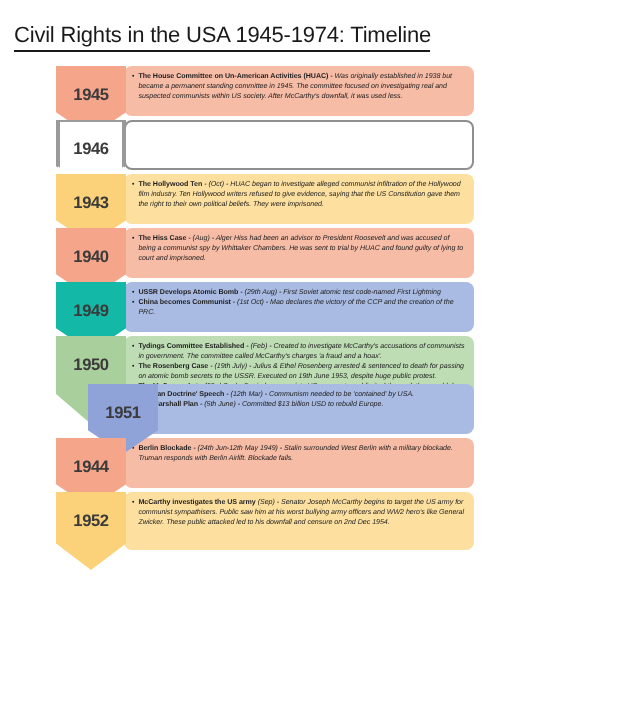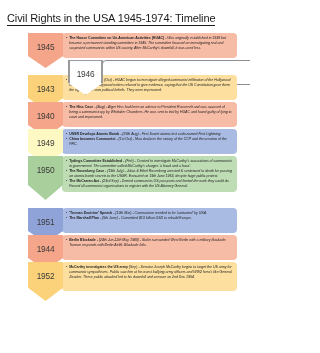--- a/index.html
+++ b/index.html
@@ -57,20 +57,21 @@
     -webkit-clip-path: polygon(0% 0%, 100% 0%, 100% 66%, 50% 100%, 0% 66%);
     z-index: 2;
   }
 
   .chevron-label {
     font-size: 8.3px;
     color: #3a3a3a;
     padding-top: 9px;
     letter-spacing: -0.2px;
     white-space: nowrap;
+    font-weight: bold;
   }
 
   .chevron.empty {
     background: #ffffff;
     border-left: 0.6px solid #999;
     border-right: 0.6px solid #999;
   }
   .chevron.empty::after {
     content: "";
     position: absolute;
@@ -135,21 +136,21 @@
 
   <div id="timeline">
       <div class="tl-row" style="height: 27px;">
         <div class="chevron" style="height: 35px; background: rgb(244, 165, 138);">
           <div class="chevron-label">1945</div>
         </div>
         <div class="card" style="min-height: 25px; background: rgb(247, 188, 166);">
           <div class="bullet"><span class="b-head">The House Committee on Un-American Activities (HUAC)</span><span class="b-body"> - Was originally established in 1938 but became a permanent standing committee in 1945. The committee focused on investigating real and suspected communists within US society. After McCarthy's downfall, it was used less.</span></div>
         </div>
       </div>
-      <div class="tl-row" style="height: 15px; margin-left: 40px;">
+      <div class="tl-row" style="height: 27px;">
         <div class="chevron empty" style="height: 35px;">
           <div class="chevron-label">1946</div>
         </div>
         <div class="card empty-card" style="min-height: 25px;"></div>
       </div>
       <div class="tl-row" style="height: 27px;">
         <div class="chevron" style="height: 35px; background: rgb(251, 210, 122);">
           <div class="chevron-label">1943</div>
         </div>
         <div class="card" style="min-height: 25px; background: rgb(253, 224, 160);">
@@ -158,40 +159,40 @@
       </div>
       <div class="tl-row" style="height: 27px;">
         <div class="chevron" style="height: 35px; background: rgb(244, 165, 138);">
           <div class="chevron-label">1940</div>
         </div>
         <div class="card" style="min-height: 25px; background: rgb(247, 188, 166);">
           <div class="bullet"><span class="b-head">The Hiss Case</span><span class="b-body"> - (Aug) - Alger Hiss had been an advisor to President Roosevelt and was accused of being a communist spy by Whittaker Chambers. He was sent to trial by HUAC and found guilty of lying to court and imprisoned.</span></div>
         </div>
       </div>
       <div class="tl-row" style="height: 27px;">
-        <div class="chevron" style="height: 35px; background: #fef9c3;">
+        <div class="chevron" style="height: 35px; background: #14b8a6;">
           <div class="chevron-label">1949</div>
         </div>
         <div class="card" style="min-height: 25px; background: rgb(169, 187, 226);">
           <div class="bullet"><span class="b-head">USSR Develops Atomic Bomb</span><span class="b-body"> - (29th Aug) - First Soviet atomic test code-named First Lightning</span></div>
           <div class="bullet"><span class="b-head">China becomes Communist</span><span class="b-body"> - (1st Oct) - Mao declares the victory of the CCP and the creation of the PRC.</span></div>
         </div>
       </div>
-      <div class="tl-row" style="height: 52px;">
+      <div class="tl-row" style="height: 24px;">
         <div class="chevron" style="height: 44px; background: rgb(169, 207, 156);">
           <div class="chevron-label">1950</div>
         </div>
         <div class="card" style="min-height: 34px; background: rgb(191, 221, 180);">
           <div class="bullet"><span class="b-head">Tydings Committee Established</span><span class="b-body"> - (Feb) - Created to investigate McCarthy's accusations of communists in government. The committee called McCarthy's charges 'a fraud and a hoax'.</span></div>
           <div class="bullet"><span class="b-head">The Rosenberg Case</span><span class="b-body"> - (19th July) - Julius &amp; Ethel Rosenberg arrested &amp; sentenced to death for passing on atomic bomb secrets to the USSR. Executed on 19th June 1953, despite huge public protest.</span></div>
           <div class="bullet"><span class="b-head">The McCarran Act</span><span class="b-body"> - (23rd Sep) - Denied communists US passports and limited the work they could do. Forced all communist organisations to register with the US Attorney General.</span></div>
         </div>
       </div>
       <div class="tl-row" style="height: 27px;">
-        <div class="chevron" style="height: 35px; background: rgb(143, 163, 216);">
+        <div class="chevron" style="height: 35px; background: rgb(143, 163, 216); margin-left: 16px;">
           <div class="chevron-label">1951</div>
         </div>
         <div class="card" style="min-height: 25px; background: rgb(169, 187, 226);">
           <div class="bullet"><span class="b-head">'Truman Doctrine' Speech</span><span class="b-body"> - (12th Mar) - Communism needed to be 'contained' by USA.</span></div>
           <div class="bullet"><span class="b-head">The Marshall Plan</span><span class="b-body"> - (5th June) - Committed $13 billion USD to rebuild Europe.</span></div>
         </div>
       </div>
       <div class="tl-row" style="height: 27px;">
         <div class="chevron" style="height: 35px; background: rgb(244, 165, 138);">
           <div class="chevron-label">1944</div>

